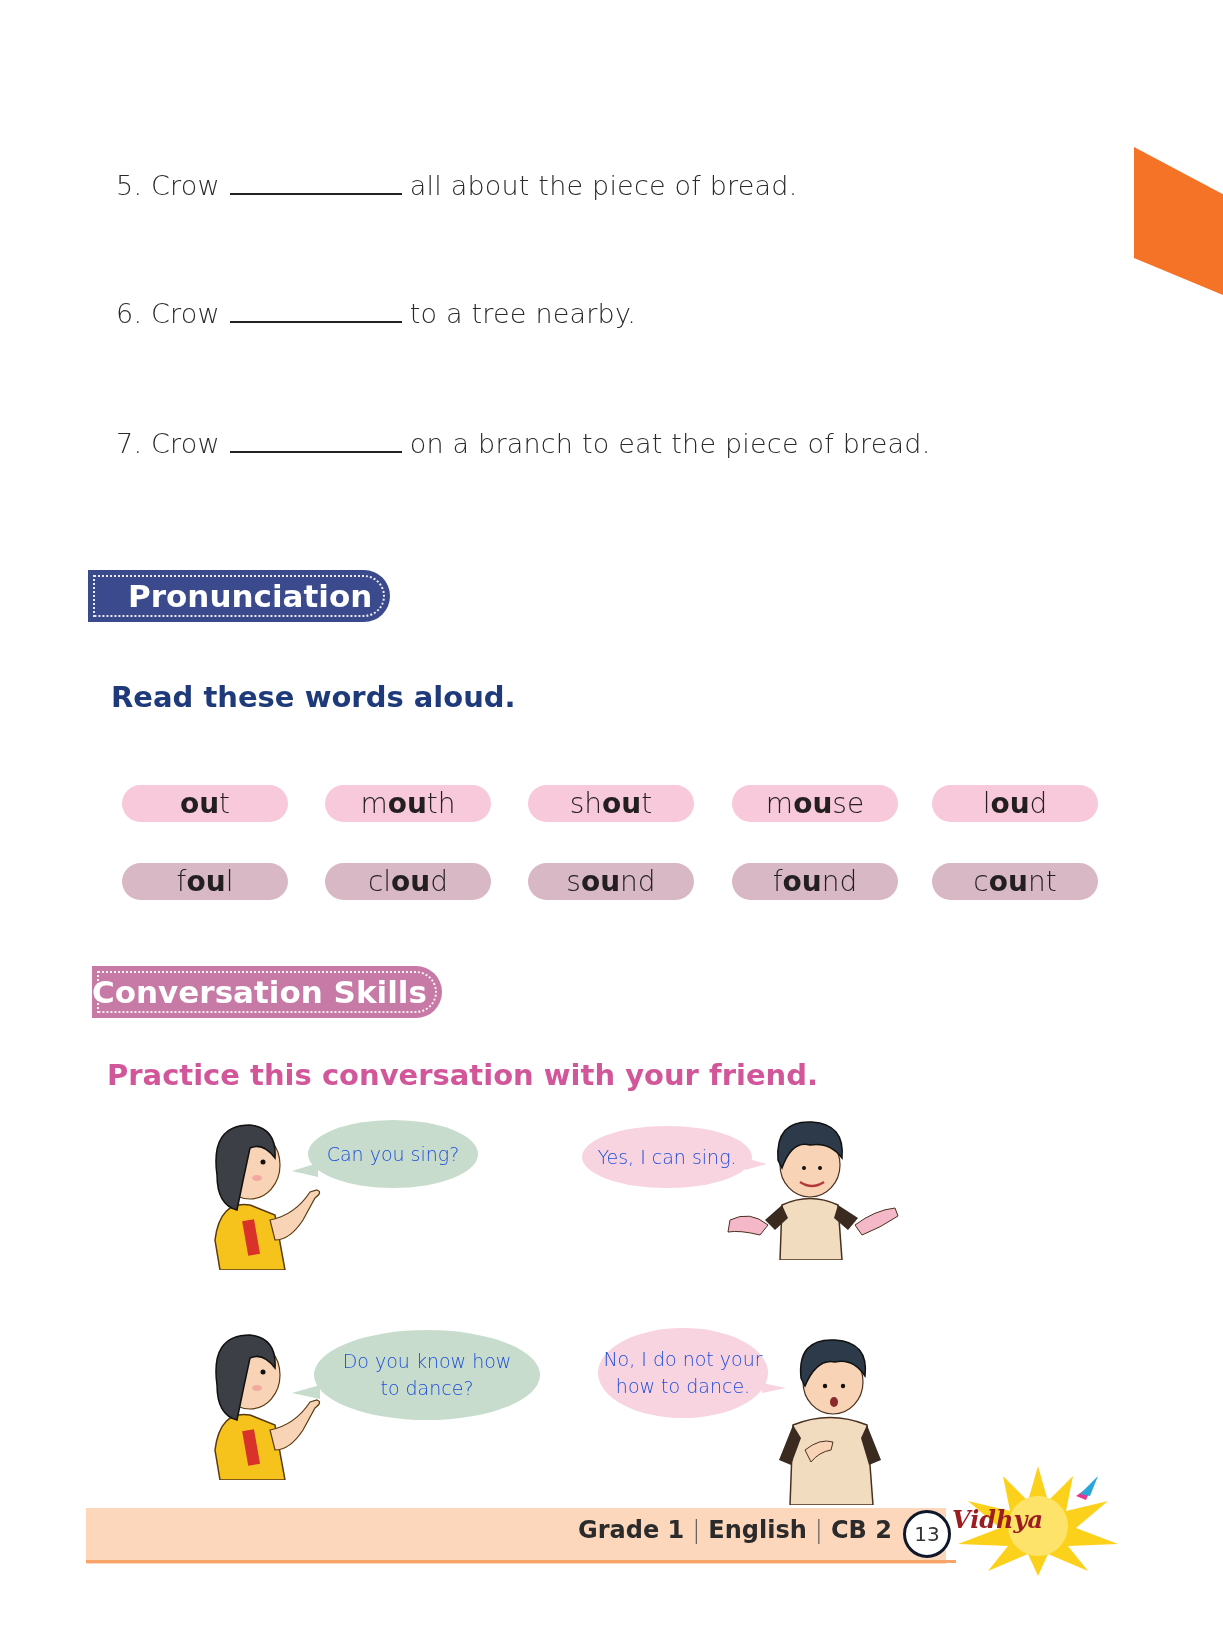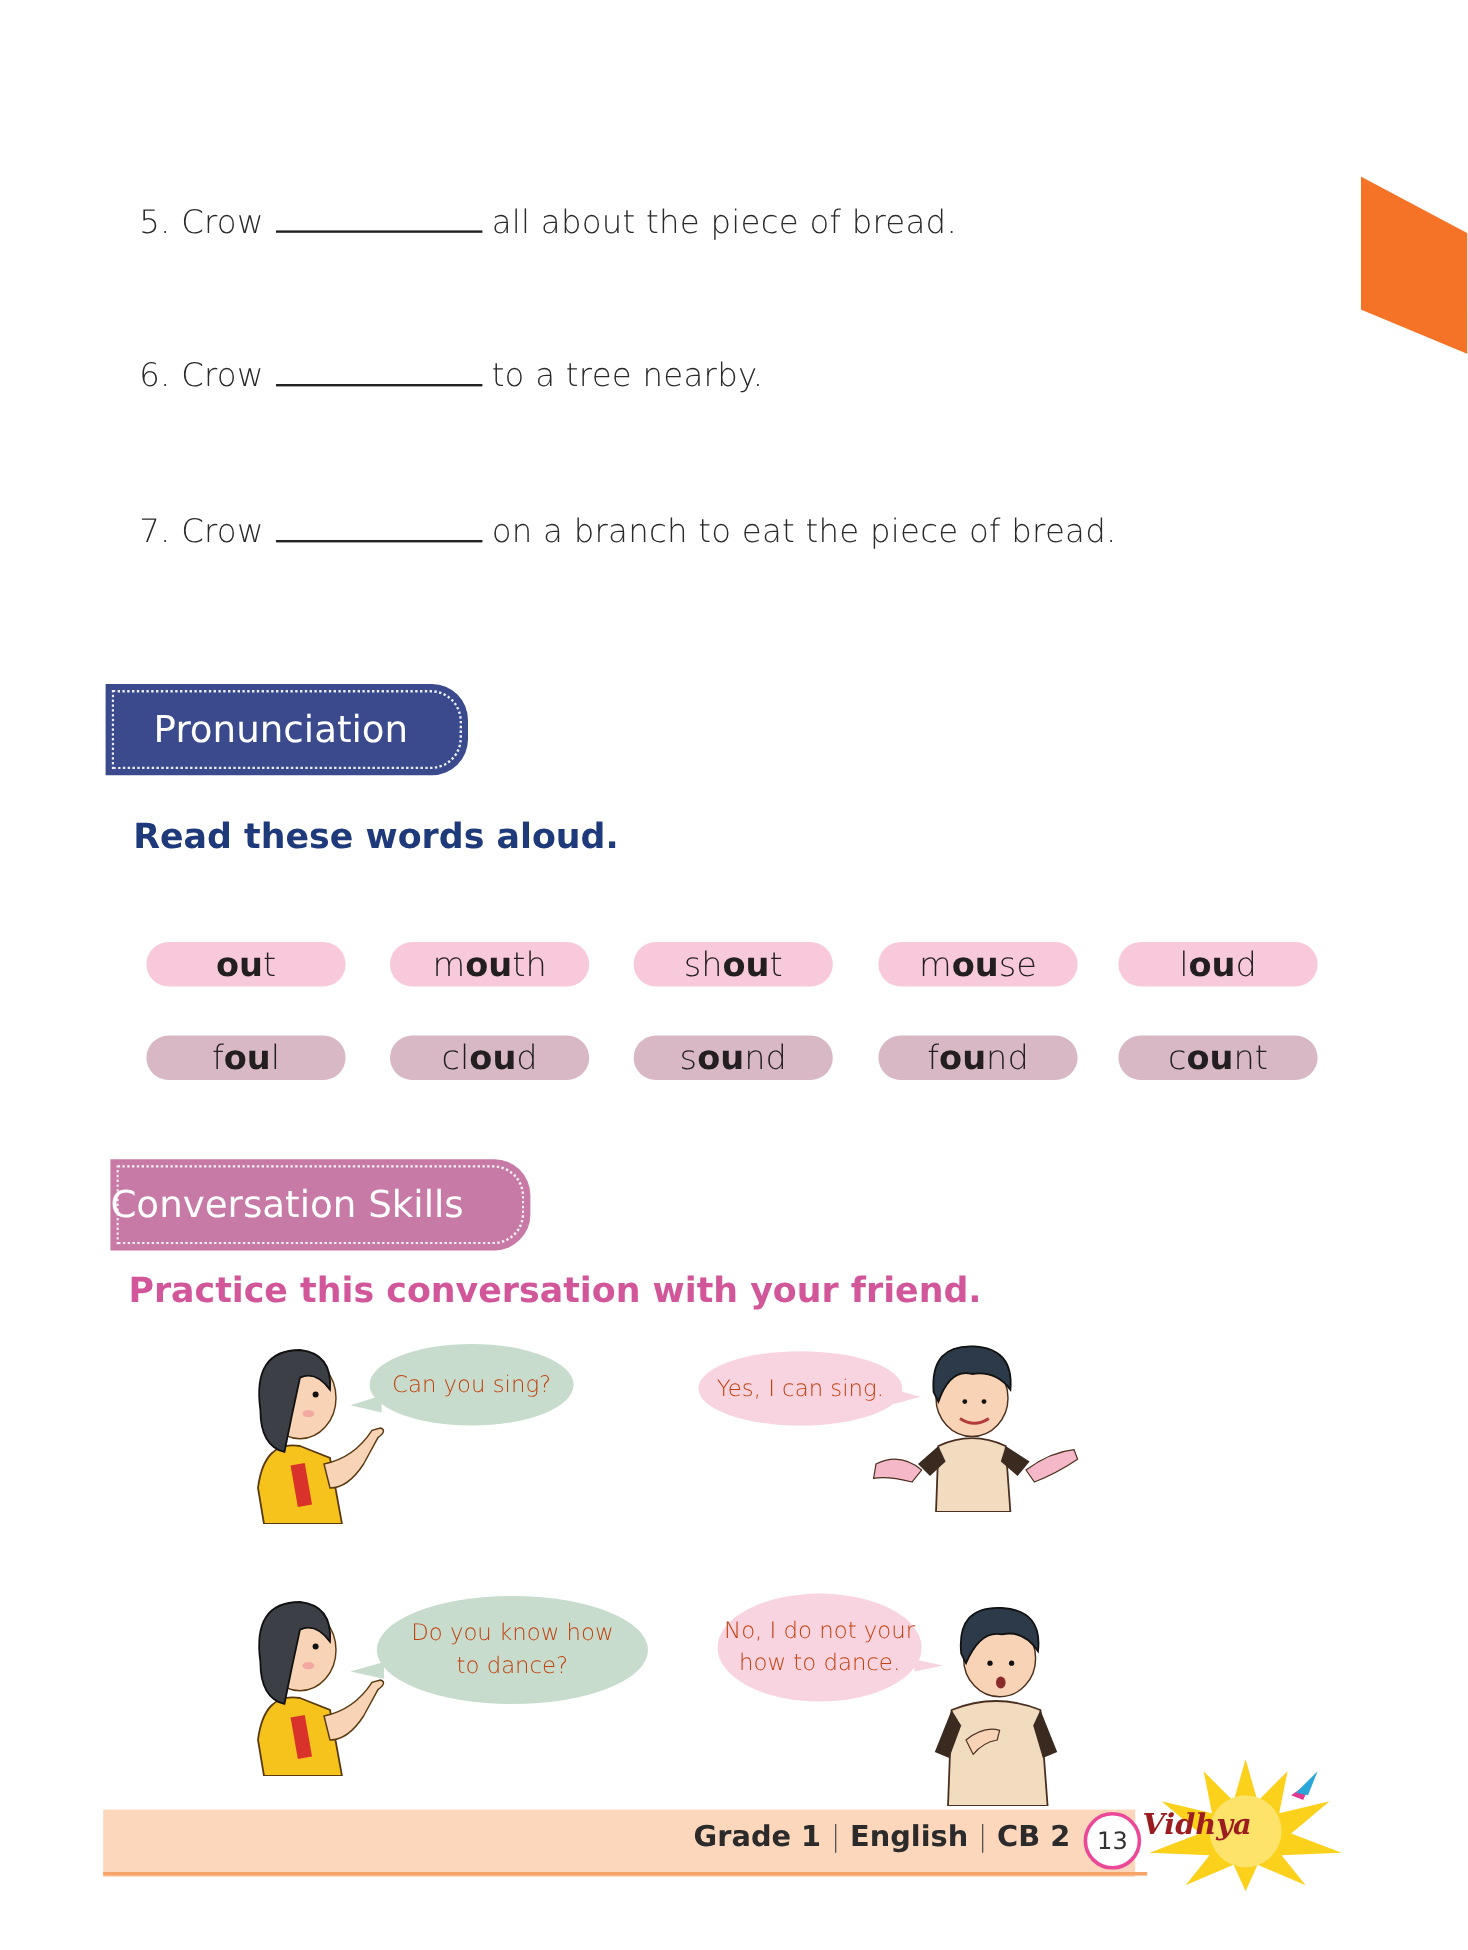--- a/index.html
+++ b/index.html
@@ -7,49 +7,49 @@
          font-family:"DejaVu Sans", sans-serif; color:#231f20; }
   .abs { position:absolute; }
 
   .orange-tab { left:1134px; top:147px; width:89px; height:148px; background:#f47327;
                 clip-path: polygon(0 0, 100% 32%, 100% 100%, 0 75%); }
 
   .sentence { left:116px; font-size:27px; font-weight:300; letter-spacing:0.2px; white-space:nowrap; color:#2a2a2a; }
   .sentence .blank { display:inline-block; width:172px; border-bottom:2px solid #222; margin:0 8px 0 10px; vertical-align:baseline; height:1px; }
   .s5 { top:170px; } .s6 { top:298px; } .s7 { top:428px; }
 
-  .banner { height:76px; color:#fff; font-weight:normal; font-size:31px; display:flex; align-items:center;
+  .banner { height:52px; color:#fff; font-weight:bold; font-size:31px; display:flex; align-items:center;
             box-sizing:border-box; border-radius:0 30px 30px 0; }
   .banner::after { content:""; position:absolute; left:5px; top:5px; right:5px; bottom:5px;
                    border:2.5px dotted rgba(255,255,255,0.9); border-radius:0 26px 26px 0; pointer-events:none; }
   .banner-pron { left:88px; top:570px; width:302px; background:#3b4a8c; padding-left:40px; }
   .banner-conv { left:92px; top:966px; width:350px; background:#c77aa6; }
 
   .instr { font-weight:bold; font-size:29px; }
   .instr-read { left:111px; top:680px; color:#1e3a7a; }
   .instr-practice { left:107px; top:1058px; color:#d2579a; }
 
   .pill { width:166px; height:37px; border-radius:21px; display:flex; align-items:center; justify-content:center;
           font-size:28px; font-weight:300; color:#231f20; }
   .pill b { font-weight:bold; }
   .pill.r1 { background:#f8c9da; top:785px; }
   .pill.r2 { background:#d9b8c6; top:863px; }
 
   .bubble { border-radius:50%; display:flex; align-items:center; justify-content:center; text-align:center;
-            font-size:19px; font-weight:300; color:#c2410c; line-height:27px; }
+            font-size:19px; font-weight:300; color:#1d4ed8; line-height:27px; }
   .bubble.green { background:#c7dccd; }
   .bubble.pink { background:#f8d3e0; }
 
   .kid { }
   .footer-bar { left:86px; top:1508px; width:860px; height:56px; background:#fcd7bc; }
   .footer-line { left:86px; top:1560px; width:870px; height:3px; background:#f7a46b; }
   .footer-text { left:578px; top:1516px; font-size:24px; font-weight:bold; color:#2b2b2b; white-space:nowrap; }
   .footer-text .sep { font-weight:300; margin:0 8px; color:#555; }
   .page-num { left:903px; top:1510px; width:48px; height:48px; border-radius:50%; background:#fff;
-              border:3px solid #ec4899; display:flex; align-items:center; justify-content:center;
+              border:3px solid #0f172a; display:flex; align-items:center; justify-content:center;
               font-size:20px; color:#333; box-sizing:border-box; }
 </style>
 </head>
 <body>
 
 <div class="abs orange-tab"></div>
 
 <div class="abs sentence s5">
   <span>5.</span>
   <span>Crow</span><span class="blank"></span><span>all about the piece of bread.</span>

